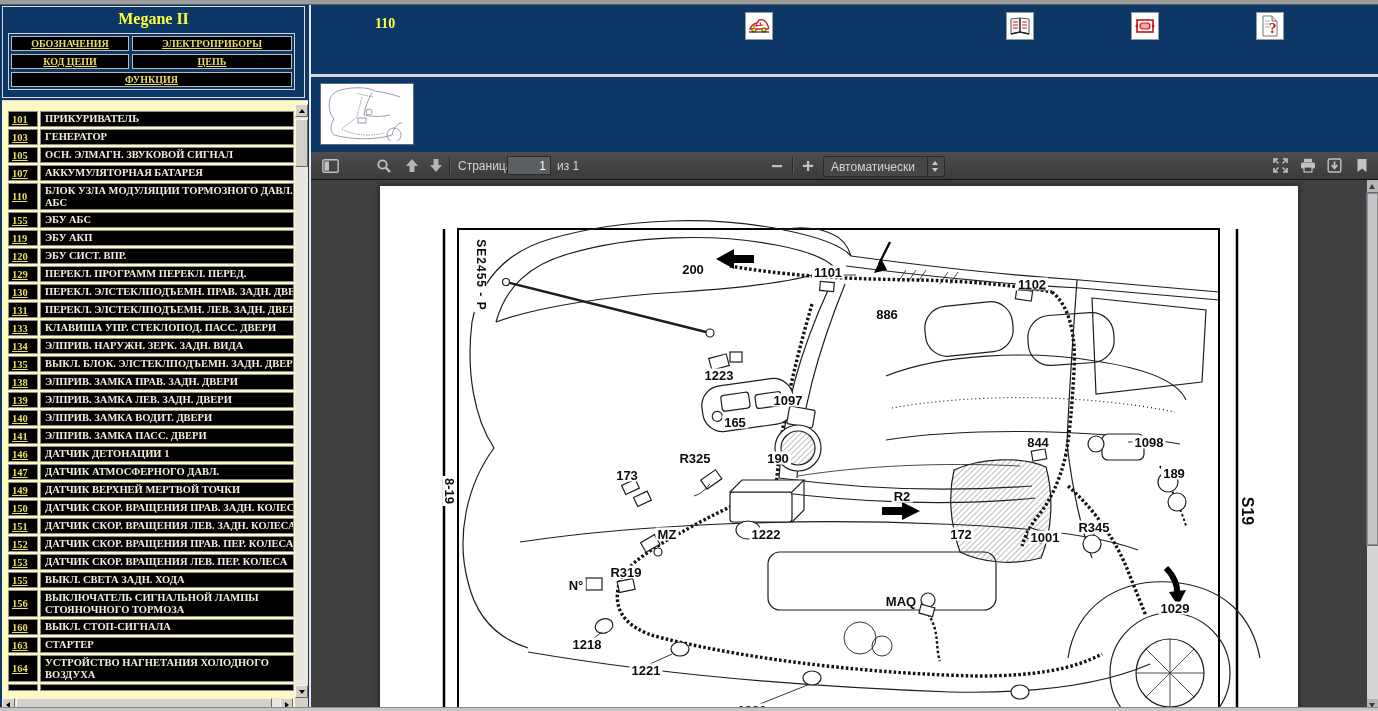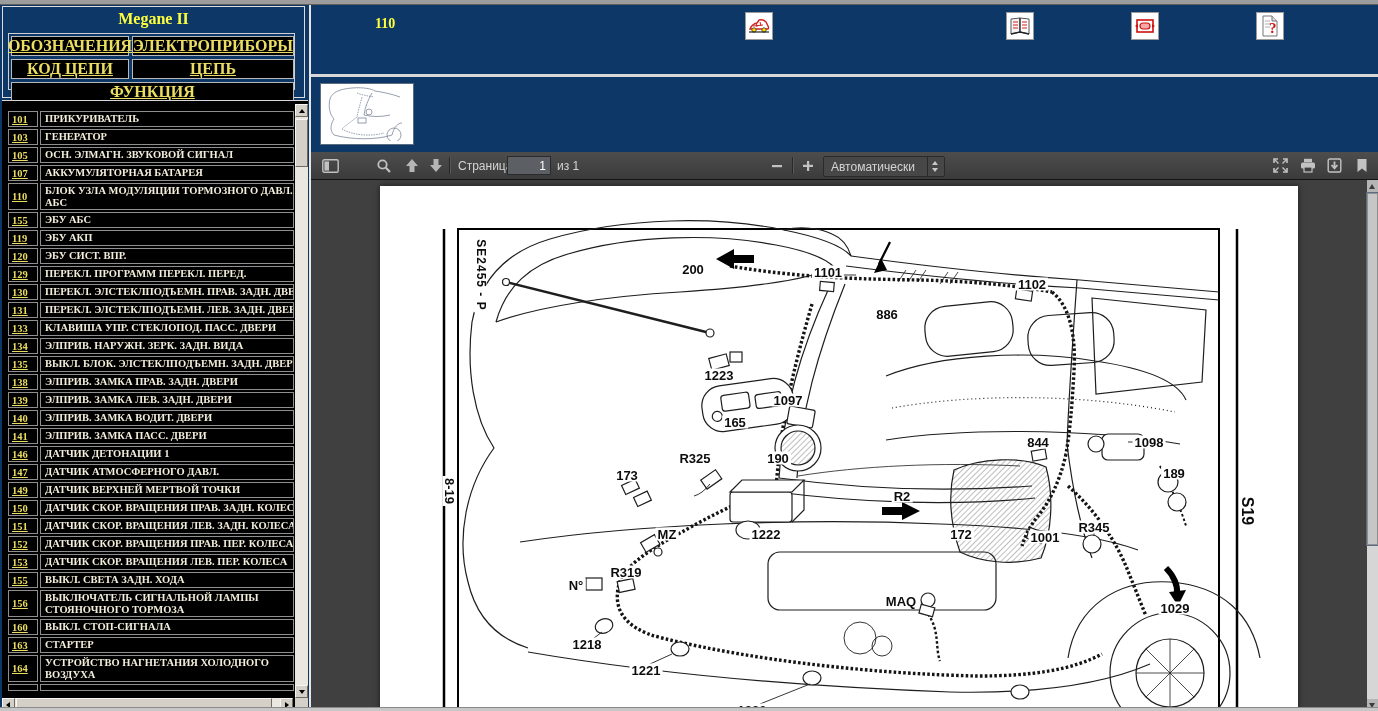--- a/index.html
+++ b/index.html
@@ -15,25 +15,25 @@
   
   .left-panel{position:absolute;left:0;top:4px;width:357px;height:707px;background:#0d3766;}
   .header-box{position:absolute;left:2px;top:2px;width:301px;height:90px;
               border:1px solid #dcdcdc;background:#0d3766;}
   .megane-title{position:absolute;left:0;top:3px;width:100%;text-align:center;
                 color:#ffff3d;font-weight:bold;font-size:16px;}
   .nav-grid{position:absolute;left:5px;top:26px;width:287px;height:57px;
             border:1px solid #cfcfcf;padding:2px;box-sizing:border-box;
             display:grid;grid-template-columns:118px 1fr;grid-gap:3px;}
   .nav-btn{background:#000;border:1px solid #b9b9b9;display:flex;align-items:center;justify-content:center;
-           color:#eadd62;font-weight:bold;font-size:16px;text-decoration:underline;cursor:pointer;}
+           color:#eadd62;font-weight:bold;font-size:10px;text-decoration:underline;cursor:pointer;}
   .nav-btn.full{grid-column:1 / span 2;}
 
   .list-area{position:absolute;left:2px;top:96px;width:306px;height:611px;
-             border-top:1px solid #d8d8d8;background:#000000;}
+             border-top:1px solid #d8d8d8;background:#fef9c3;}
   .rows{position:absolute;left:6px;top:10px;width:286px;height:580px;overflow:hidden;}
   .lrow{display:flex;margin-bottom:2px;height:16px;}
   .lrow.two{height:27px;}
   .lrow .cell{background:#000;border:1px solid #8f8f8f;box-sizing:border-box;
               display:flex;align-items:center;overflow:hidden;}
   .lrow .num{width:30px;margin-right:2px;justify-content:flex-start;padding-left:3px;}
   .lrow .num a{color:#eadd62;font-weight:bold;font-size:10.5px;text-decoration:underline;cursor:pointer;}
   .lrow .desc{flex:1;color:#f2eedb;font-weight:bold;font-size:10.5px;padding-left:4px;
               white-space:nowrap;line-height:12px;}
   .lrow.two .desc{white-space:normal;}
@@ -610,21 +610,21 @@
             <polygon points="789,406 806,404 798,420"></polygon>
           </g>
         </svg>
         <div>
             <span class="dlabel rot sheet" style="left: 100px; top: 89px;">SE2455 - P</span>
             <span class="dlabel rot" style="left: 69px; top: 305px;">8-19</span>
             <span class="dlabel rot big" style="left: 867px; top: 325px;">S19</span>
             <span class="dlabel" style="left: 313px; top: 83px;">200</span>
             <span class="dlabel" style="left: 448px; top: 86px;">1101</span>
             <span class="dlabel" style="left: 507px; top: 100px; margin-top: 28px;">886</span>
-            <span class="dlabel" style="left: 652px; top: 98px;">1102</span>
+            <span class="dlabel" style="left: 652px; top: 98px; text-decoration: underline;">1102</span>
             <span class="dlabel" style="left: 339px; top: 189px;">1223</span>
             <span class="dlabel" style="left: 408px; top: 214px;">1097</span>
             <span class="dlabel" style="left: 355px; top: 236px;">165</span>
             <span class="dlabel" style="left: 315px; top: 272px;">R325</span>
             <span class="dlabel" style="left: 398px; top: 272px;">190</span>
             <span class="dlabel" style="left: 247px; top: 289px;">173</span>
             <span class="dlabel" style="left: 256px; top: 348px; margin-left: 31px;">MZ</span>
             <span class="dlabel" style="left: 386px; top: 348px;">1222</span>
             <span class="dlabel" style="left: 522px; top: 310px;">R2</span>
             <span class="dlabel" style="left: 581px; top: 348px;">172</span>

